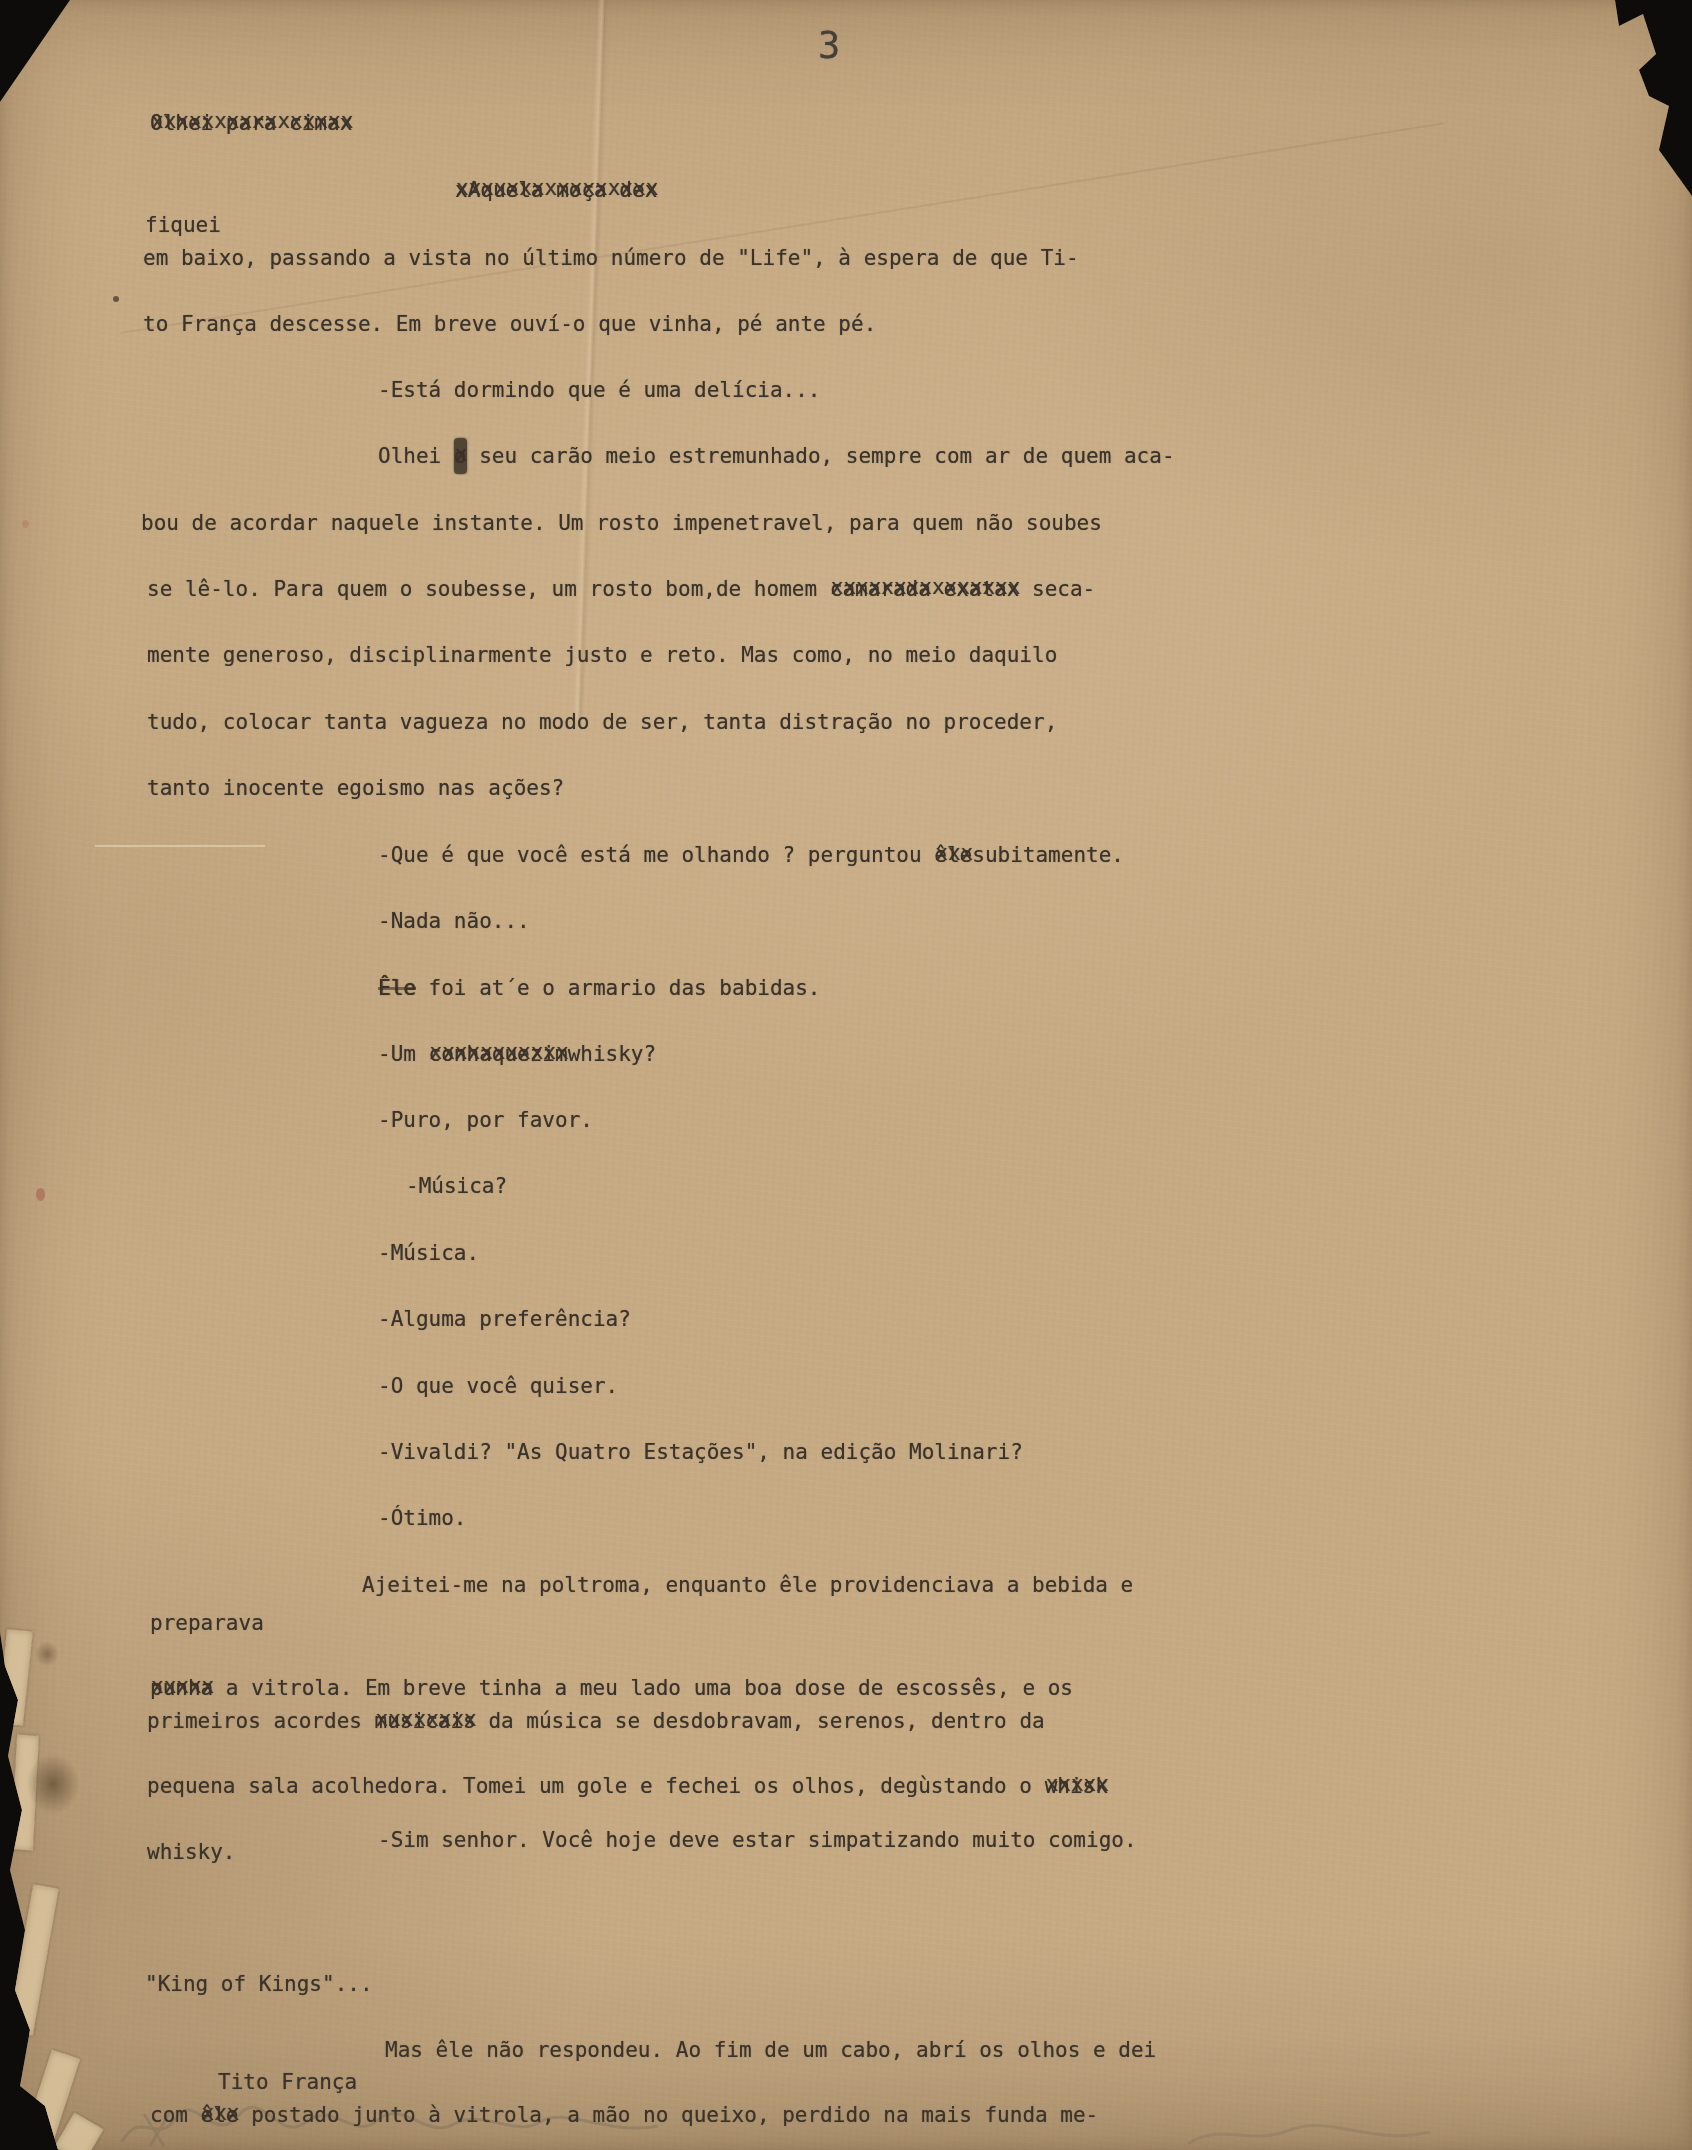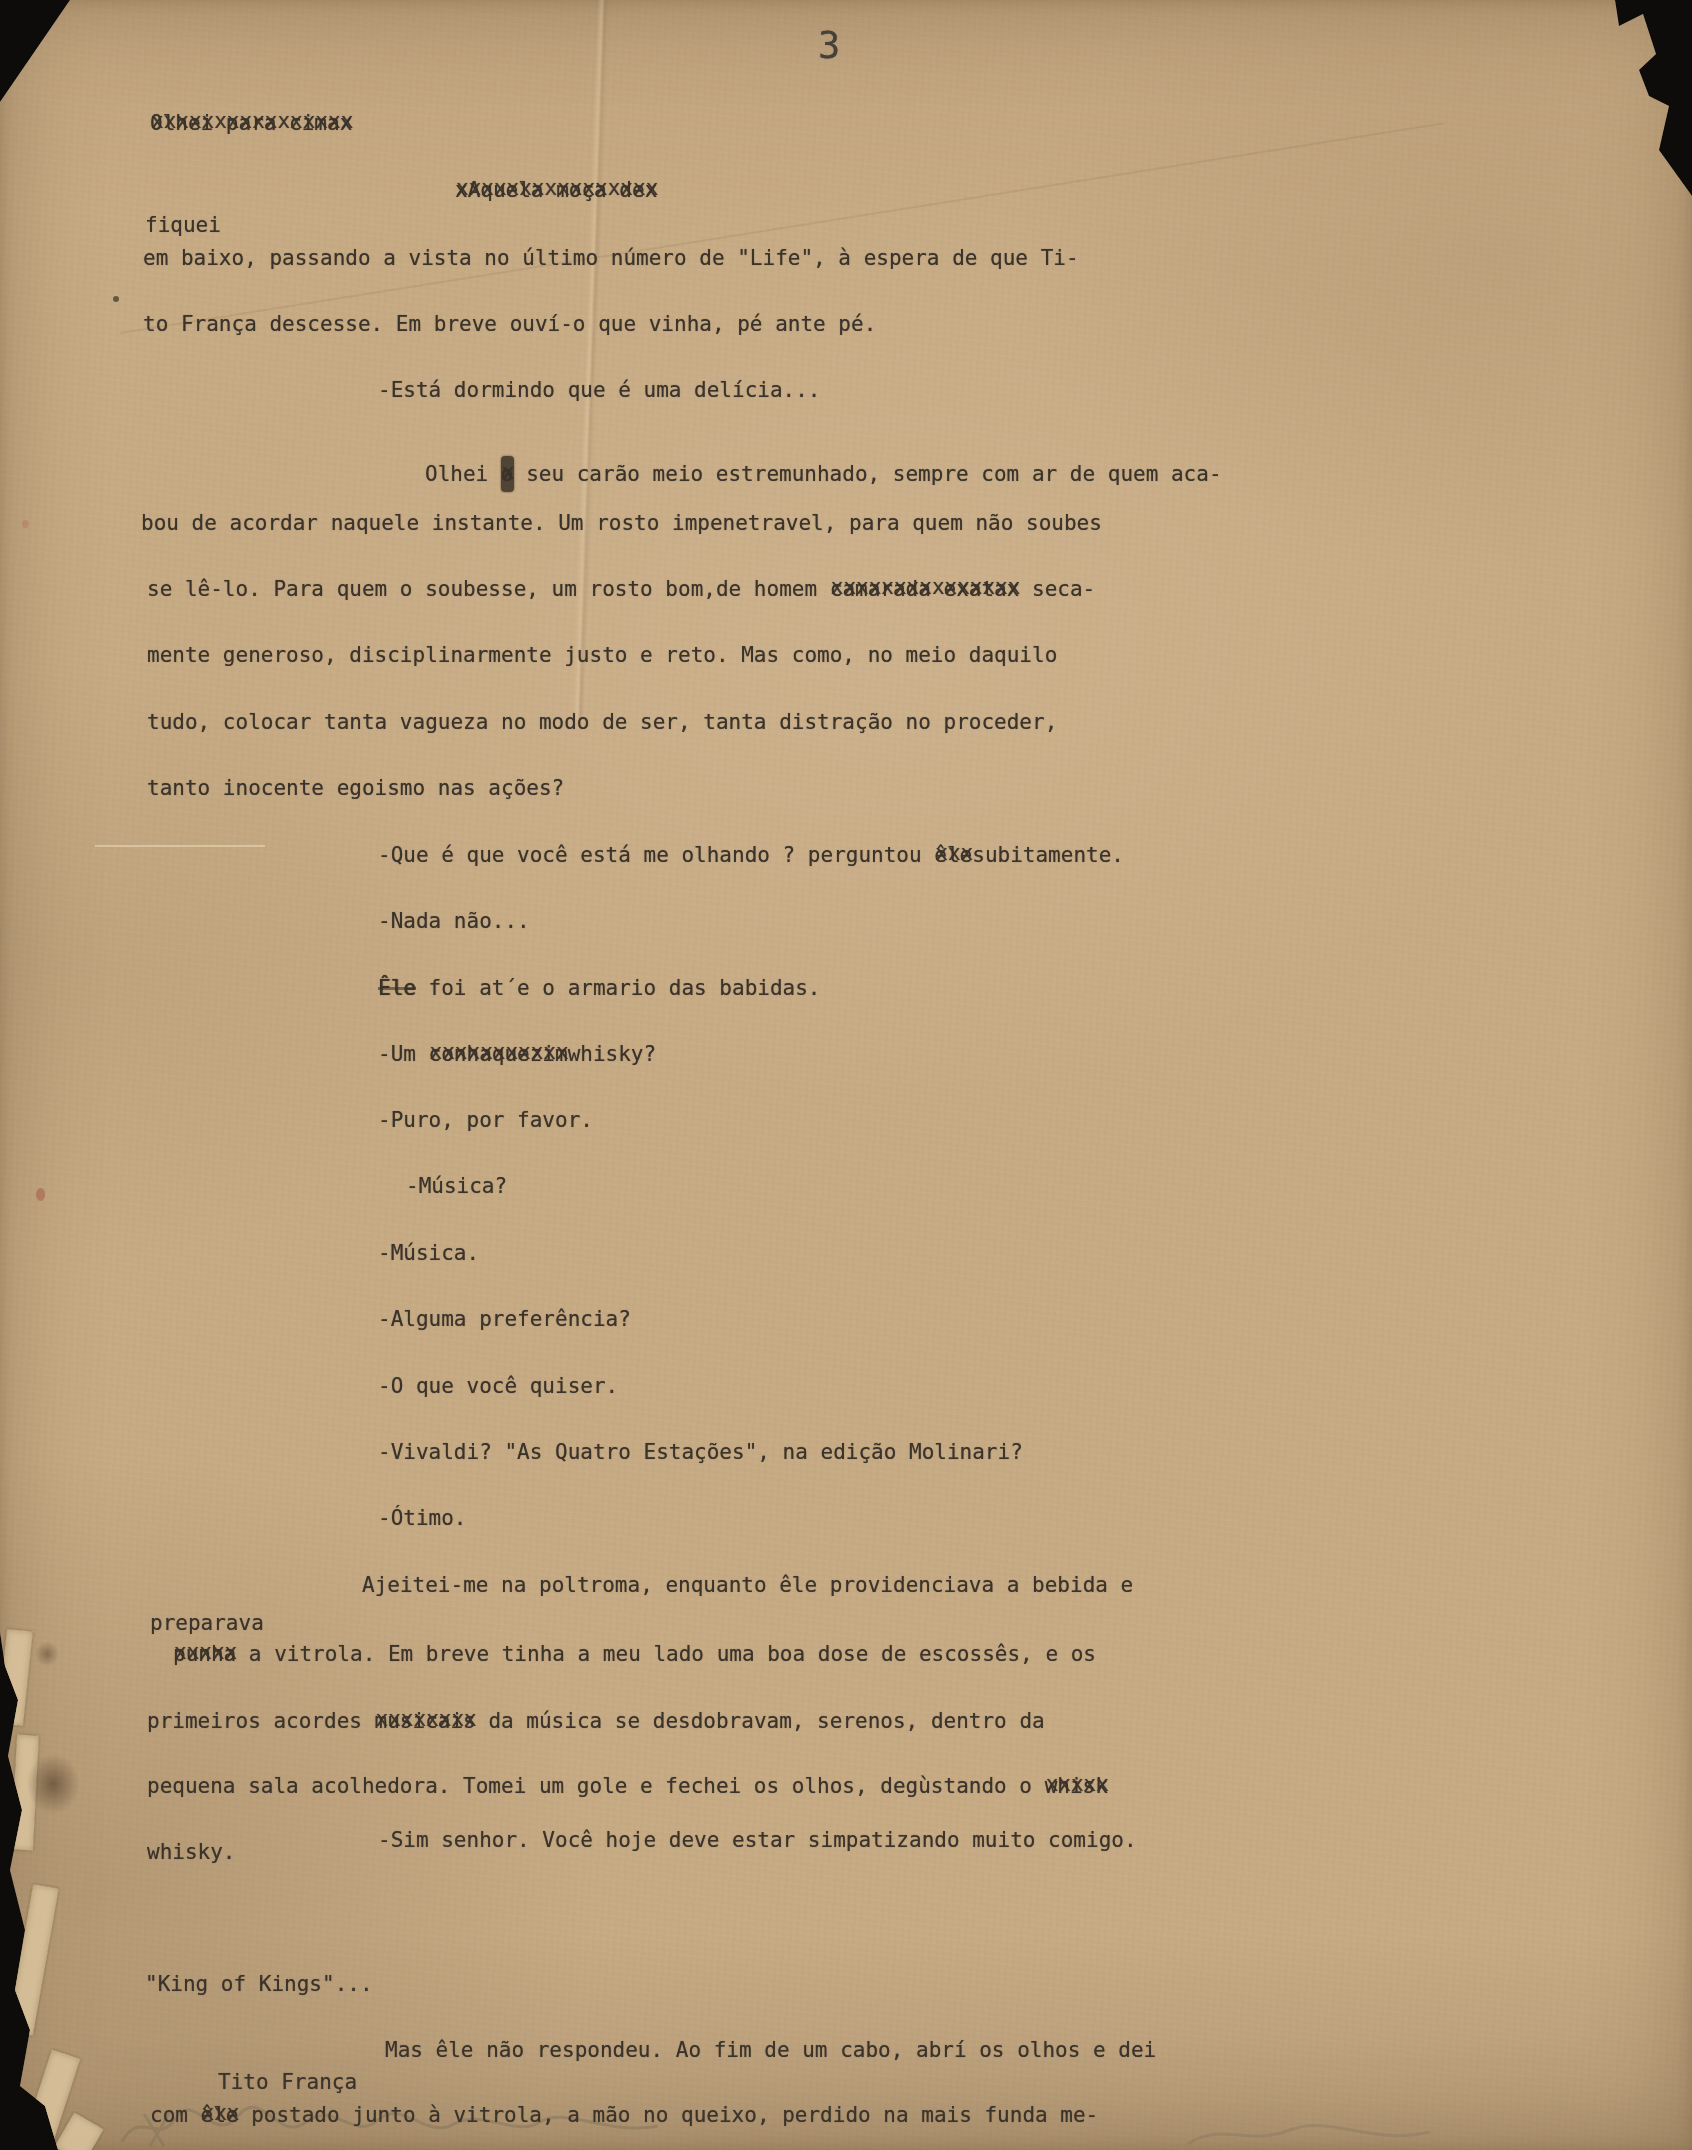--- a/index.html
+++ b/index.html
@@ -86,40 +86,40 @@
 
     <div class="pageno" style="left:818px;top:24px;">3</div>
 
     <div id="lines">
         <div class="tline" style="left: 150px; top: 105px;"><span class="xover" data-x="xxxxxxxxxxxxxxxx">Olhei para cimax</span></div>
         <div class="tline" style="left: 455px; top: 172px;"><span class="xover" data-x="xxxxxxxxxxxxxxxx">xAquela moça dex</span></div>
         <div class="tline" style="left: 145px; top: 207px;"><span>fiquei</span></div>
         <div class="tline" style="left: 143px; top: 240px;"><span>em baixo, passando a vista no último número de "Life", à espera de que Ti-</span></div>
         <div class="tline" style="left: 143px; top: 306px;"><span>to França descesse. Em breve ouví-o que vinha, pé ante pé.</span></div>
         <div class="tline" style="left: 378px; top: 372px;"><span>-Está dormindo que é uma delícia...</span></div>
-        <div class="tline" style="left: 378px; top: 456px; margin-left: 47px;"><span>Olhei </span><span class="xover blot" data-x="x">o</span><span> seu carão meio estremunhado, sempre com ar de quem aca-</span></div>
+        <div class="tline" style="left: 378px; top: 438px;"><span>Olhei </span><span class="xover blot" data-x="x">o</span><span> seu carão meio estremunhado, sempre com ar de quem aca-</span></div>
         <div class="tline" style="left: 141px; top: 505px;"><span>bou de acordar naquele instante. Um rosto impenetravel, para quem não soubes</span></div>
         <div class="tline" style="left: 147px; top: 571px;"><span>se lê-lo. Para quem o soubesse, um rosto bom,de homem </span><span class="xover" data-x="xxxxxxxxxxxxxxx">camarada exatax</span><span> seca-</span></div>
         <div class="tline" style="left: 147px; top: 637px;"><span>mente generoso, disciplinarmente justo e reto. Mas como, no meio daquilo</span></div>
         <div class="tline" style="left: 147px; top: 704px;"><span>tudo, colocar tanta vagueza no modo de ser, tanta distração no proceder,</span></div>
         <div class="tline" style="left: 147px; top: 770px;"><span>tanto inocente egoismo nas ações?</span></div>
         <div class="tline" style="left: 378px; top: 837px;"><span>-Que é que você está me olhando ? perguntou </span><span class="xover" data-x="xxx">êle</span><span>subitamente.</span></div>
         <div class="tline" style="left: 378px; top: 903px;"><span>-Nada não...</span></div>
         <div class="tline" style="left: 378px; top: 970px;"><span class="smudge">Êle</span><span> foi at´e o armario das babidas.</span></div>
         <div class="tline" style="left: 378px; top: 1036px;"><span>-Um </span><span class="xover" data-x="xxxxxxxxxxx">conhaquezim</span><span>whisky?</span></div>
         <div class="tline" style="left: 378px; top: 1102px;"><span>-Puro, por favor.</span></div>
         <div class="tline" style="left: 378px; top: 1168px; margin-left: 28px;"><span>-Música?</span></div>
         <div class="tline" style="left: 378px; top: 1235px;"><span>-Música.</span></div>
         <div class="tline" style="left: 378px; top: 1301px;"><span>-Alguma preferência?</span></div>
         <div class="tline" style="left: 378px; top: 1368px;"><span>-O que você quiser.</span></div>
         <div class="tline" style="left: 378px; top: 1434px;"><span>-Vivaldi? "As Quatro Estações", na edição Molinari?</span></div>
         <div class="tline" style="left: 378px; top: 1500px;"><span>-Ótimo.</span></div>
         <div class="tline" style="left: 362px; top: 1567px;"><span>Ajeitei-me na poltroma, enquanto êle providenciava a bebida e</span></div>
         <div class="tline" style="left: 150px; top: 1605px;"><span>preparava</span></div>
-        <div class="tline" style="left: 150px; top: 1636px; margin-left: 23px;"><span class="xover" data-x="xxxxx">punha</span><span> a vitrola. Em breve tinha a meu lado uma boa dose de escossês, e os</span></div>
+        <div class="tline" style="left: 150px; top: 1670px;"><span class="xover" data-x="xxxxx">punha</span><span> a vitrola. Em breve tinha a meu lado uma boa dose de escossês, e os</span></div>
         <div class="tline" style="left: 147px; top: 1703px;"><span>primeiros acordes </span><span class="xover" data-x="xxxxxxxx">musicais</span><span> da música se desdobravam, serenos, dentro da</span></div>
         <div class="tline" style="left: 147px; top: 1768px;"><span>pequena sala acolhedora. Tomei um gole e fechei os olhos, degùstando o </span><span class="xover" data-x="xxxxx">whisk</span></div>
         <div class="tline" style="left: 147px; top: 1834px;"><span>whisky.</span></div>
         <div class="tline" style="left: 378px; top: 1822px; text-align: center;"><span>-Sim senhor. Você hoje deve estar simpatizando muito comigo.</span></div>
         <div class="tline" style="left: 145px; top: 1966px;"><span>"King of Kings"...</span></div>
         <div class="tline" style="left: 385px; top: 2032px;"><span>Mas êle não respondeu. Ao fim de um cabo, abrí os olhos e dei</span></div>
         <div class="tline" style="left: 218px; top: 2064px;"><span>Tito França</span></div>
         <div class="tline" style="left: 150px; top: 2097px;"><span>com </span><span class="xover" data-x="xxx">êle</span><span> postado junto à vitrola, a mão no queixo, perdido na mais funda me-</span></div>
       </div>
 

